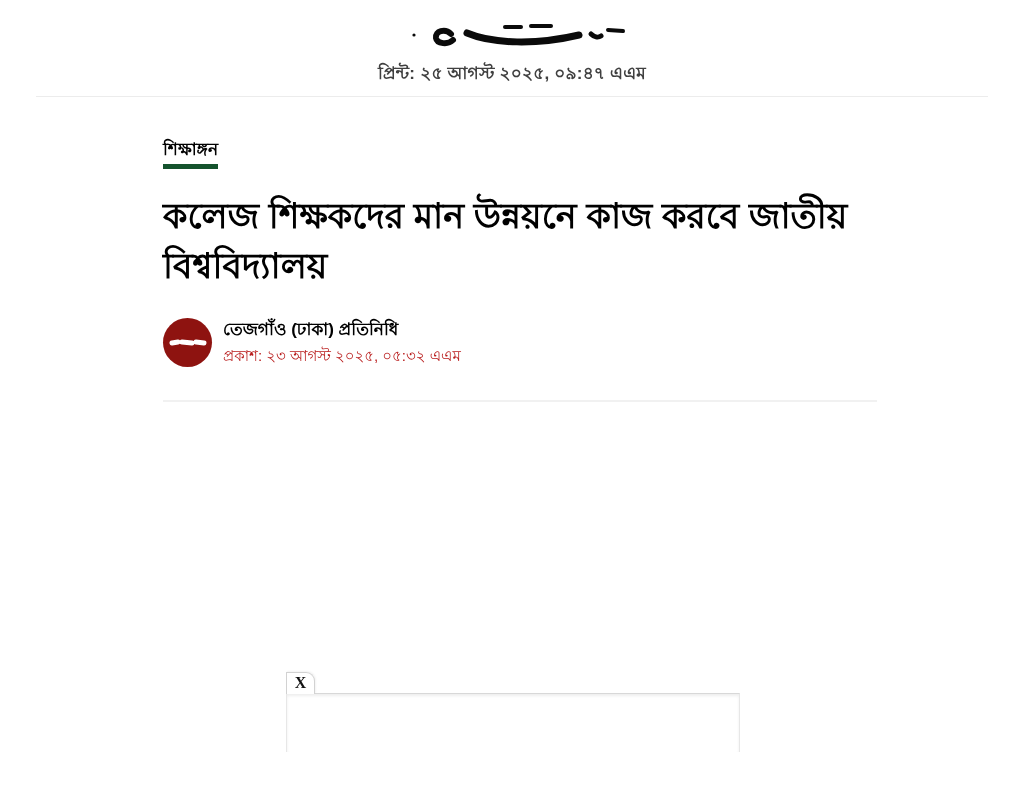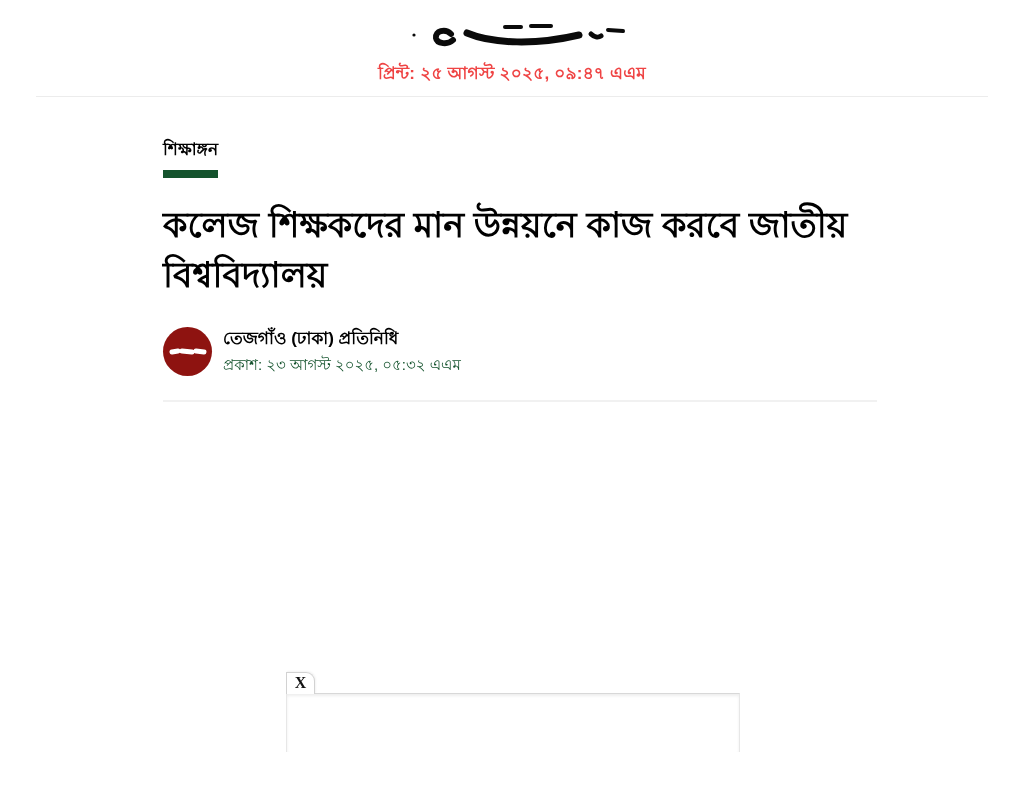--- a/index.html
+++ b/index.html
@@ -27,21 +27,21 @@
     overflow: hidden;
   }
   .print-line {
     position: absolute;
     left: 0;
     top: 60px;
     width: 1024px;
     text-align: center;
     font-size: 17px;
     font-weight: 600;
-    color: #ef4444;
+    color: #404040;
     letter-spacing: 0.2px;
   }
   .header-divider {
     position: absolute;
     left: 36px;
     top: 96px;
     width: 952px;
     height: 1px;
     background: #ececec;
   }
@@ -52,22 +52,21 @@
     left: 163px;
     top: 136px;
     width: 714px;
   }
   .category-link {
     display: inline-block;
     font-size: 17px;
     font-weight: 700;
     color: #000;
     text-decoration: none;
-    padding-bottom: 6px;
-    border-bottom: 8px solid #14532d;
+    border-bottom: 5px solid #14532d;
     cursor: pointer;
   }
   .headline {
     margin-top: 22px;
     width: 700px;
     font-size: 35px;
     line-height: 1.42;
     font-weight: 700;
     color: #000;
   }
@@ -83,21 +82,21 @@
     border-radius: 50%;
     background: #8e1310;
     flex: 0 0 auto;
     display: flex;
     align-items: center;
     justify-content: center;
     overflow: hidden;
   }
   .author-meta { display: flex; flex-direction: column; }
   .author-name { font-size: 17px; font-weight: 700; color: #000; }
-  .publish-line { font-size: 15px; font-weight: 500; color: #14532d; }
+  .publish-line { font-size: 15px; font-weight: 500; color: #b91c1c; }
   .content-divider {
     position: absolute;
     left: 163px;
     top: 400px;
     width: 714px;
     height: 2px;
     background: #f1f1f1;
   }
 
   

